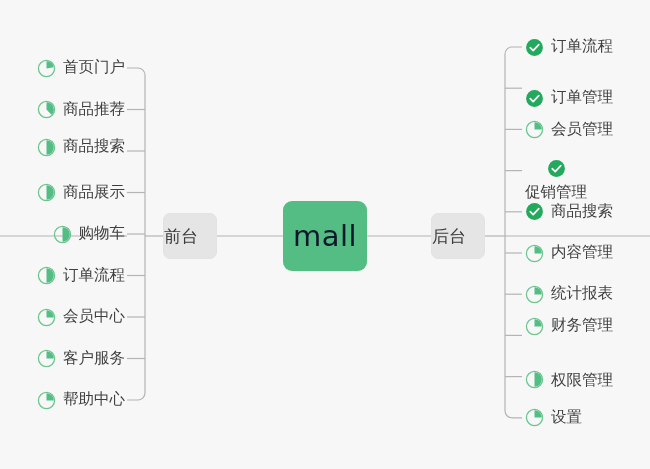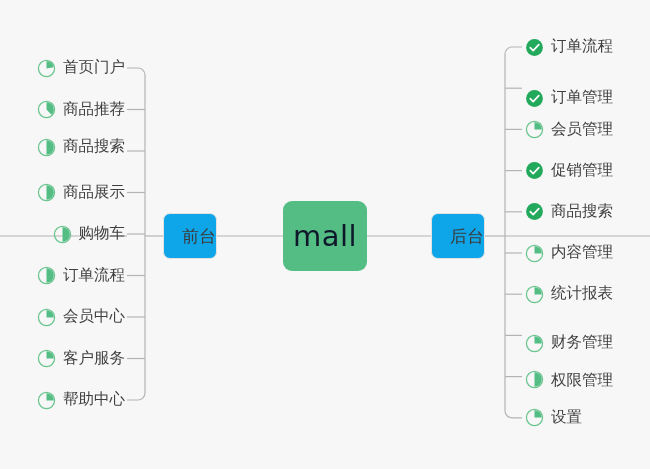--- a/index.html
+++ b/index.html
@@ -18,22 +18,22 @@
     position:absolute;
     left:283px;top:201px;width:84px;height:70px;
     background:#53bd84;border-radius:9px;
     display:flex;align-items:center;justify-content:center;
     color:#0f172a;font-size:29px;letter-spacing:0.5px;
     box-sizing:border-box;
   }
   .node-branch{
     position:absolute;
     width:54px;height:46px;
-    background:#0ea5e9;border:1px solid #e3e3e3;border-radius:7px;
-    display:flex;align-items:center;justify-content:flex-end;
+    background:#e5e5e5;border:1px solid #e3e3e3;border-radius:7px;
+    display:flex;align-items:center;justify-content:flex-start;
     color:#3b3b3b;font-size:17px;
     box-sizing:border-box;
   }
   #branch-left{left:163px;top:213px;}
   #branch-right{left:431px;top:213px;}
 
   
   .leaf{
     position:absolute;height:24px;
     display:flex;align-items:center;gap:7px;
@@ -168,21 +168,21 @@
         </svg>
         <span class="leaf-label">订单管理</span>
       </div>
       <div class="leaf right" style="top: 117.4px;">
         <svg viewBox="0 0 24 24" class="leaf-icon">
           <circle cx="12" cy="12" r="10.2" fill="none" stroke="#6cc58f" stroke-width="1.6"></circle>
           <path d="M 12 12 L 12 2.8000000000000007 A 9.2 9.2 0 0 1 21.2 12 Z" fill="#53bd84"></path>
         </svg>
         <span class="leaf-label">会员管理</span>
       </div>
-      <div class="leaf right" style="top: 158.6px;">
+      <div class="leaf right" style="top: 158.6px; flex-direction: column;">
         <svg viewBox="0 0 24 24" class="leaf-icon">
           <circle cx="12" cy="12" r="10.6" fill="#22a95c"></circle>
           <path d="M6.6 12.3 L10.3 15.9 L17.4 8.4" fill="none" stroke="#ffffff" stroke-width="2.2" stroke-linecap="round" stroke-linejoin="round"></path>
         </svg>
         <span class="leaf-label">促销管理</span>
       </div>
       <div class="leaf right" style="top: 199.8px;">
         <svg viewBox="0 0 24 24" class="leaf-icon">
           <circle cx="12" cy="12" r="10.6" fill="#22a95c"></circle>
           <path d="M6.6 12.3 L10.3 15.9 L17.4 8.4" fill="none" stroke="#ffffff" stroke-width="2.2" stroke-linecap="round" stroke-linejoin="round"></path>
@@ -196,21 +196,21 @@
         </svg>
         <span class="leaf-label">内容管理</span>
       </div>
       <div class="leaf right" style="top: 282.2px;">
         <svg viewBox="0 0 24 24" class="leaf-icon">
           <circle cx="12" cy="12" r="10.2" fill="none" stroke="#6cc58f" stroke-width="1.6"></circle>
           <path d="M 12 12 L 12 2.8000000000000007 A 9.2 9.2 0 0 1 21.2 12 Z" fill="#53bd84"></path>
         </svg>
         <span class="leaf-label">统计报表</span>
       </div>
-      <div class="leaf right" style="top: 331px;">
+      <div class="leaf right" style="top: 314px;">
         <svg viewBox="0 0 24 24" class="leaf-icon">
           <circle cx="12" cy="12" r="10.2" fill="none" stroke="#6cc58f" stroke-width="1.6"></circle>
           <path d="M 12 12 L 12 2.8000000000000007 A 9.2 9.2 0 0 1 21.2 12 Z" fill="#53bd84"></path>
         </svg>
         <span class="leaf-label">财务管理</span>
       </div>
       <div class="leaf right" style="top: 364.6px; align-items: flex-end;">
         <svg viewBox="0 0 24 24" class="leaf-icon">
           <circle cx="12" cy="12" r="10.2" fill="none" stroke="#6cc58f" stroke-width="1.6"></circle>
           <path d="M 12 12 L 12 2.8000000000000007 A 9.2 9.2 0 0 1 12.000000000000002 21.2 Z" fill="#53bd84"></path>

